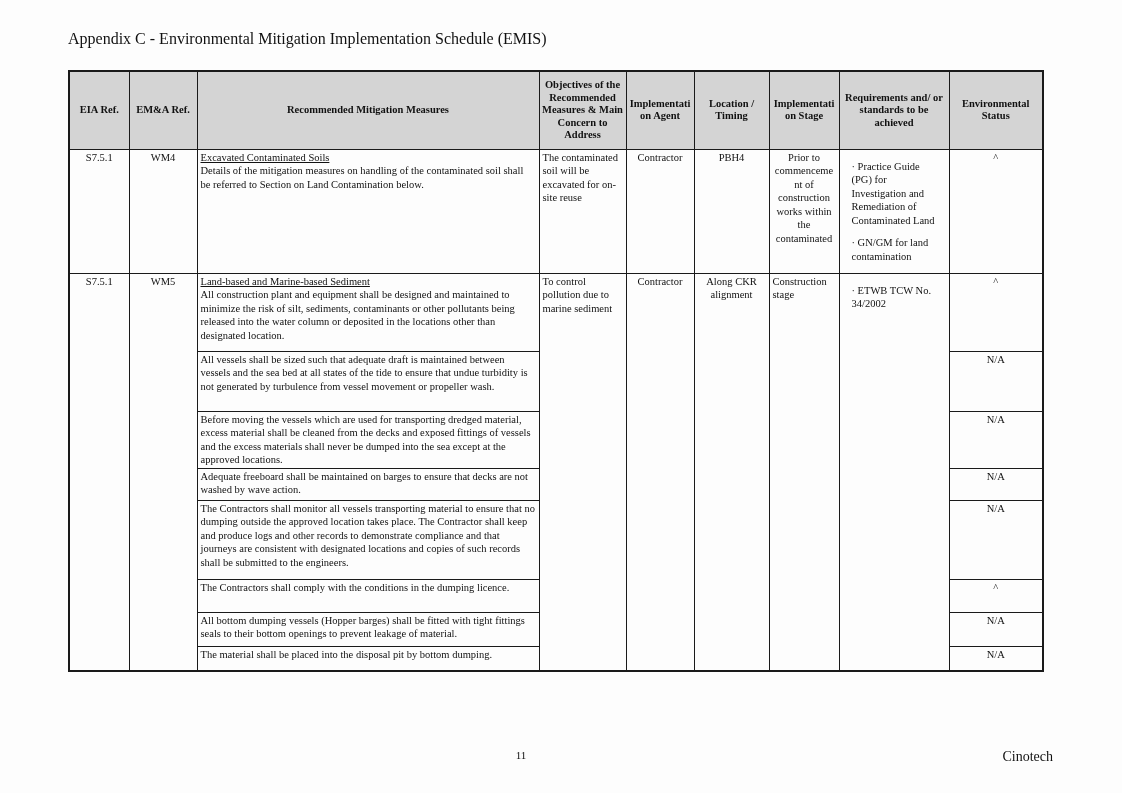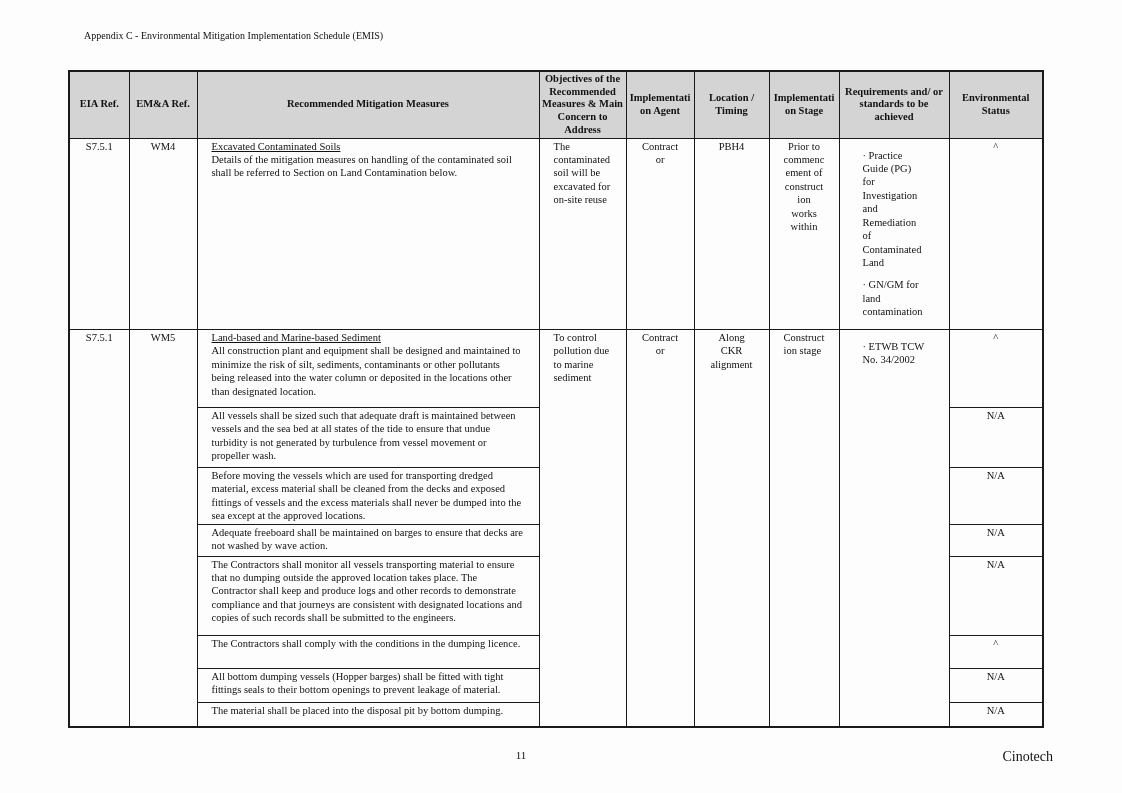--- a/index.html
+++ b/index.html
@@ -5,45 +5,45 @@
   html, body { margin: 0; padding: 0; }
   body {
     width: 1122px; height: 793px;
     background: #fdfdfd;
     font-family: "Liberation Serif", serif;
     color: #111;
     position: relative;
     overflow: hidden;
   }
   .doc-header {
-    position: absolute; left: 84px; top: 30px;
-    font-size: 10px;
+    position: absolute; left: 68px; top: 30px;
+    font-size: 16px;
   }
   table.emis {
     position: absolute; left: 68px; top: 70px;
     width: 974px;
     border-collapse: collapse;
     table-layout: fixed;
     border: 2px solid #1a1a1a;
   }
   table.emis th, table.emis td {
     border: 1px solid #1a1a1a;
     vertical-align: top;
-    padding: 1px 14px;
+    padding: 1px 3px;
     font-size: 10.5px;
     line-height: 1.28;
     word-wrap: break-word;
     overflow: hidden;
   }
   table.emis thead th {
     background: #d4d4d4;
     font-weight: bold;
     text-align: center;
     vertical-align: middle;
-    padding: 1px 2px;
+    padding: 7px 2px;
     line-height: 1.2;
   }
   .ta-c { text-align: center; }
   .measure-title { text-decoration: underline; }
   .stage-clip { height: 96px; overflow: hidden; }
   .req-line { margin: 9px; }
   tr.h-hdr  { height: 67px; }
   tr.h-wm4  { height: 103px; }
   tr.h-s1 { height: 78px; }
   tr.h-s2 { height: 60px; }

